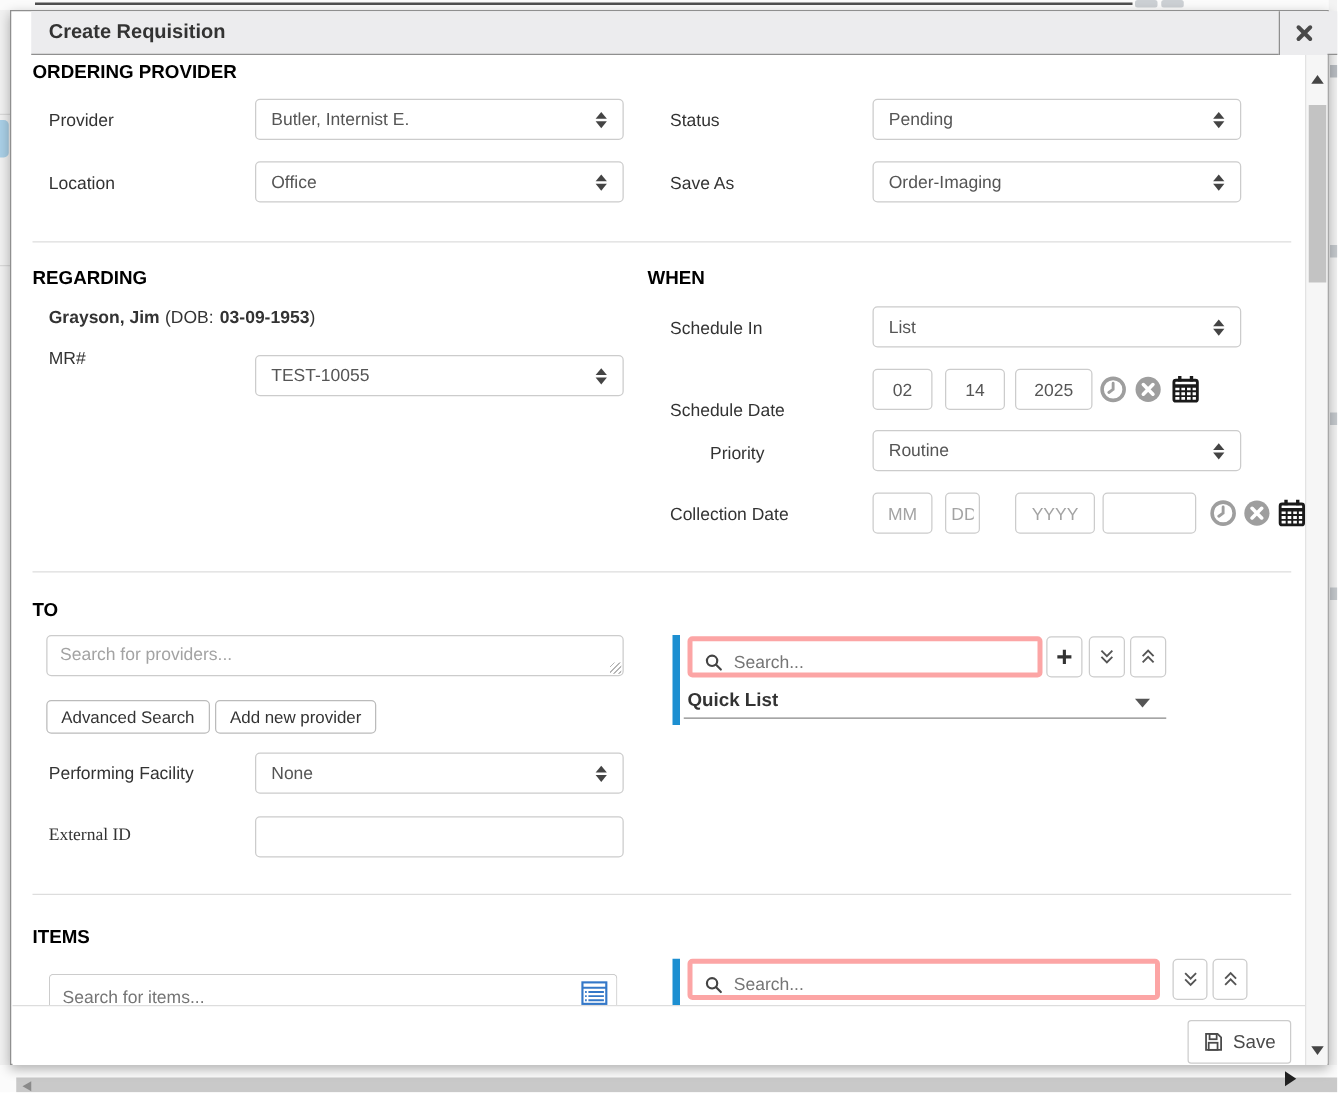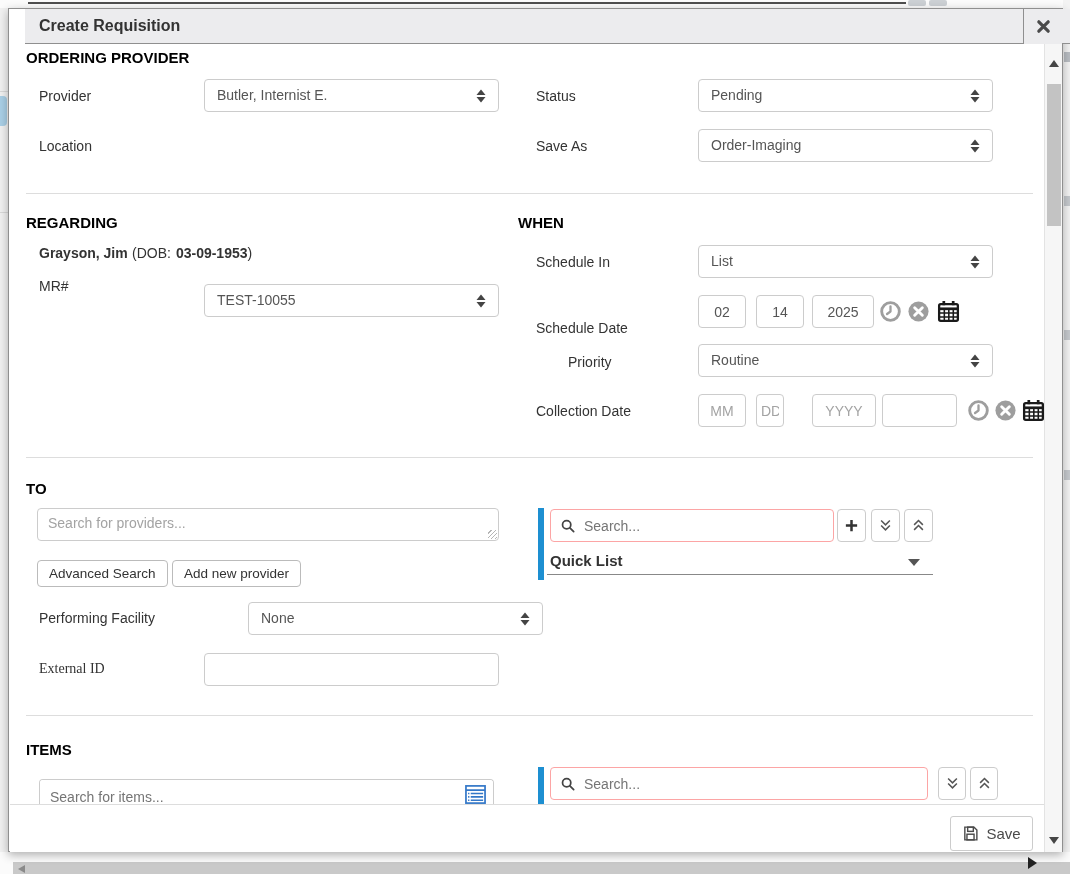--- a/index.html
+++ b/index.html
@@ -27,21 +27,21 @@
   .inp::placeholder,.ta::placeholder{color:#a3a3a3;}
   .dt{text-align:center;padding:0 4px;}
   .ta{border:1px solid #ccc;border-radius:4px;background:#fff;font-size:14px;color:#555;padding:6px 10px;
       font-family:inherit;resize:none;outline:none;}
   .grip{width:9px;height:9px;background:
         repeating-linear-gradient(135deg,transparent 0 2px,#b5b5b5 2px 3px);}
   .btn{border:1px solid #bbb;border-radius:4px;background:#fff;color:#333;font-size:13.5px;
        font-family:inherit;cursor:pointer;padding:0 11px;height:27px;}
   .icon-btn{border:1px solid #ccc;border-radius:4px;background:#fff;cursor:pointer;
             display:flex;align-items:center;justify-content:center;padding:0;}
-  .srch{display:flex;align-items:center;border:1px solid #fca5a5;border-radius:4px;background:#fff;}
+  .srch{display:flex;align-items:flex-end;border:4px solid #fca5a5;border-radius:4px;background:#fff;}
   .srch svg{margin:0 6px 0 9px;flex:0 0 auto;}
   .srch input{border:none;outline:none;flex:1;font-size:14px;color:#555;font-family:inherit;background:transparent;min-width:0;}
   .bluebar{background:#1d8fd1;}
   .ql-underline{background:#888;height:1px;}
   .tri{width:0;height:0;}
   
   .sb-track{background:#f6f6f6;border-left:1px solid #e3e3e3;}
   .sb-thumb{background:#c3c3c3;}
   .footer{background:#fff;border-top:1px solid #ddd;}
   .save-btn{border:1px solid #ccc;border-radius:3px;background:#fff;color:#4a4a4a;font-size:15px;
@@ -94,20 +94,27 @@
     <div class="abs lbl" style="left:527px;top:79px;">Status</div>
     <div class="abs sel" style="left:689px;top:70px;width:295px;">
       <span class="val">Pending</span>
       <svg class="caret" width="14" height="16" viewBox="0 0 14 16">
           <path d="M7 1.5 L11.5 7 H2.5 Z" fill="#444"></path>
           <path d="M7 14.5 L2.5 9 H11.5 Z" fill="#444"></path>
         </svg>
     </div>
 
     <div class="abs lbl" style="left:30px;top:129px;">Location</div>
+    <div class="abs sel" style="left:195px;top:120px;width:295px;">
+      <span class="val">Office</span>
+      <svg class="caret" width="14" height="16" viewBox="0 0 14 16">
+          <path d="M7 1.5 L11.5 7 H2.5 Z" fill="#444"></path>
+          <path d="M7 14.5 L2.5 9 H11.5 Z" fill="#444"></path>
+        </svg>
+    </div>
     <div class="abs lbl" style="left:527px;top:129px;">Save As</div>
     <div class="abs sel" style="left:689px;top:120px;width:295px;">
       <span class="val">Order-Imaging</span>
       <svg class="caret" width="14" height="16" viewBox="0 0 14 16">
           <path d="M7 1.5 L11.5 7 H2.5 Z" fill="#444"></path>
           <path d="M7 14.5 L2.5 9 H11.5 Z" fill="#444"></path>
         </svg>
     </div>
 
     <div class="abs divider" style="left:17px;top:184px;width:1007px;"></div>
@@ -188,21 +195,21 @@
     <div class="abs divider" style="left:17px;top:448px;width:1007px;"></div>
 
     <div class="abs hdg" style="left:17px;top:471px;">TO</div>
     <textarea class="abs ta" style="left: 28px; top: 499px; width: 462px; height: 33px;" placeholder="Search for providers..."></textarea>
     <div class="abs grip" style="left:479px;top:521px;"></div>
 
     <button class="abs btn" style="left:28px;top:551px;">Advanced Search</button>
     <button class="abs btn" style="left:163px;top:551px;">Add new provider</button>
 
     <div class="abs lbl" style="left:30px;top:601px;">Performing Facility</div>
-    <div class="abs sel" style="left:195px;top:593px;width:295px;margin-left:44px;">
+    <div class="abs sel" style="left:195px;top:593px;width:295px;">
       <span class="val">None</span>
       <svg class="caret" width="14" height="16" viewBox="0 0 14 16">
           <path d="M7 1.5 L11.5 7 H2.5 Z" fill="#444"></path>
           <path d="M7 14.5 L2.5 9 H11.5 Z" fill="#444"></path>
         </svg>
     </div>
 
     <div class="abs lbl" style="left:30px;top:652px;font-family:Liberation Serif, serif;">External ID</div>
     <input class="abs inp" style="left: 195px; top: 644px; width: 295px;">
 

